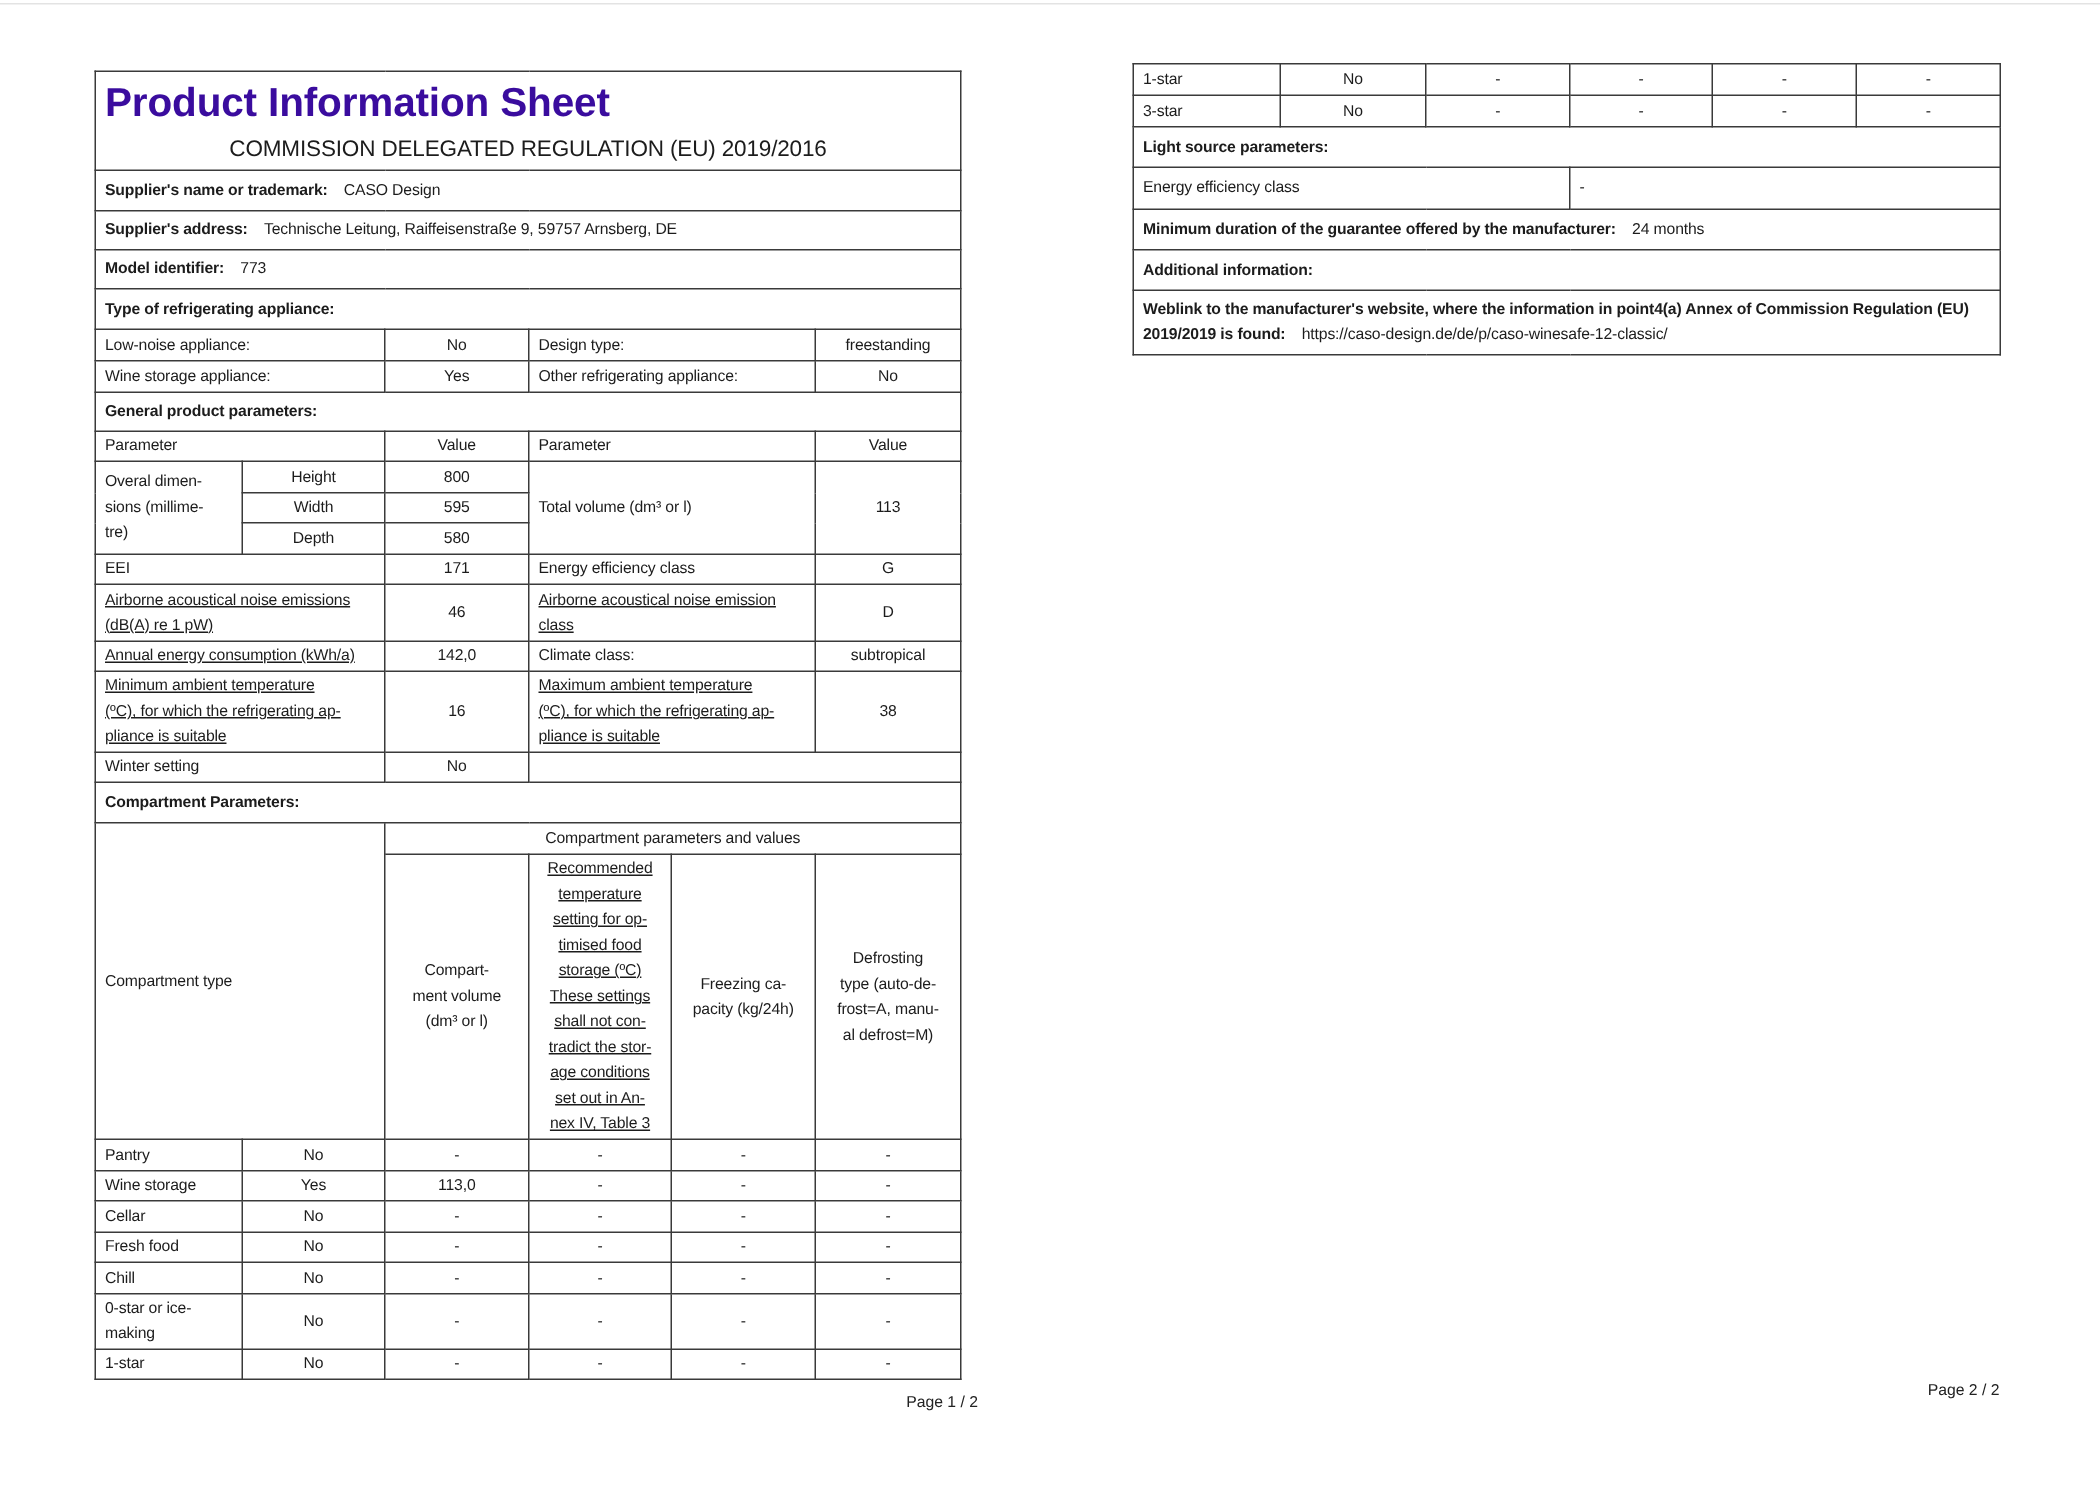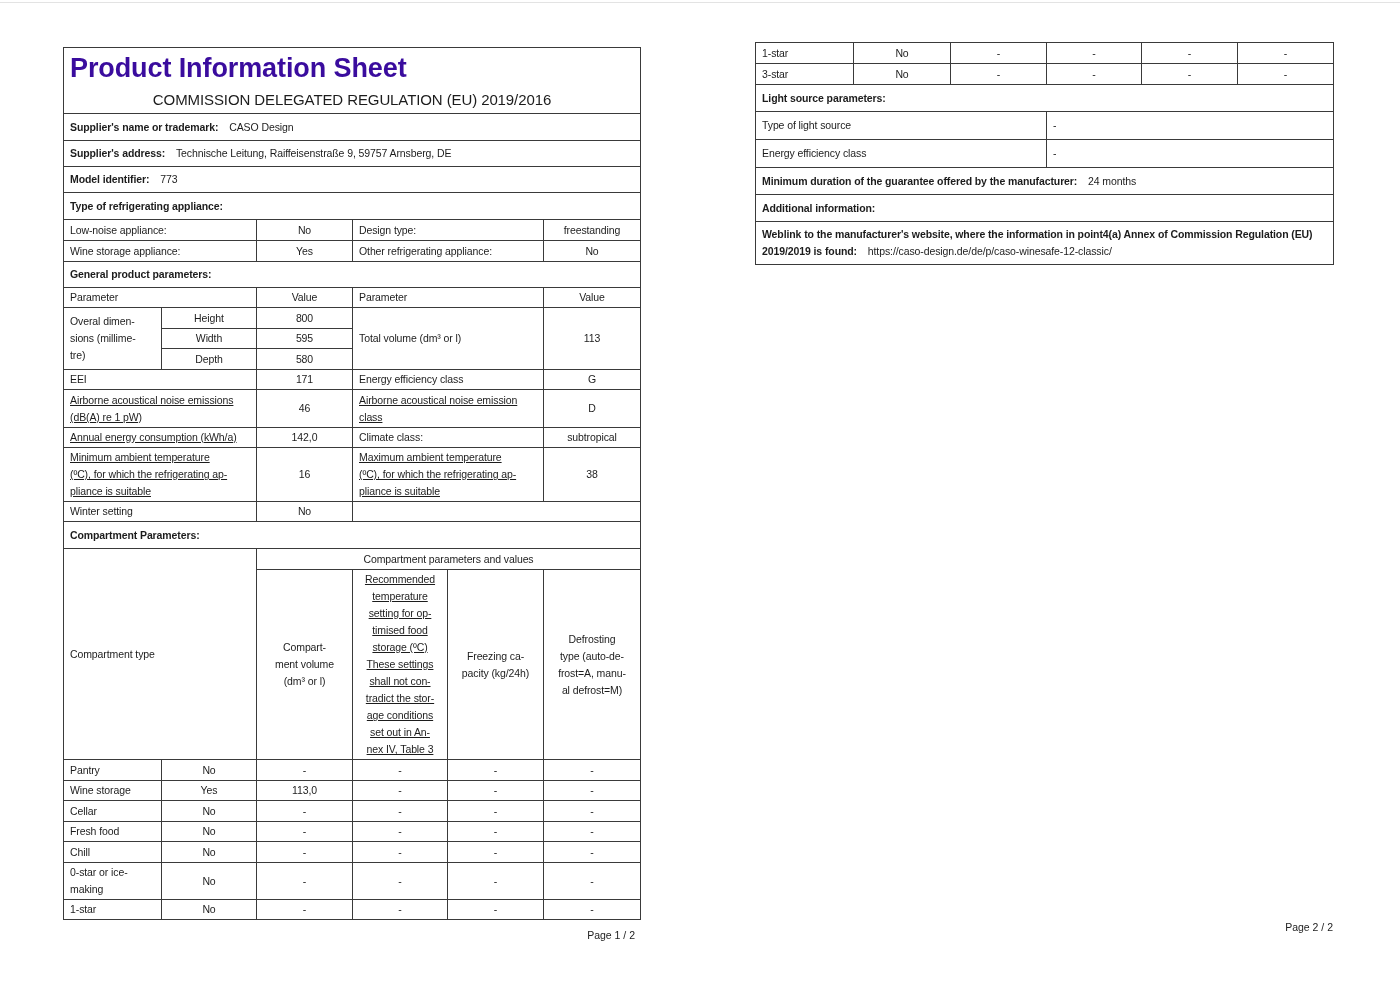--- a/index.html
+++ b/index.html
@@ -23,21 +23,21 @@
   .b{font-weight:bold;}
   .lab{text-align:left;}
   .ctr{text-align:center;padding:1px 2px;}
   .pre{white-space:pre-line;}
   .small{font-size:10.2px;text-decoration:underline;}
   .valgap{margin-left:8px;}
   .title-cell{padding:8px 8px 4px 8px;vertical-align:top;margin-top:16px;}
   .doc-title{font-size:27px;font-weight:bold;color:#3A0C9E;line-height:30px;font-family:"Liberation Sans",sans-serif;}
   .doc-sub{font-size:15px;margin-top:8px;text-align:center;}
   .pagefoot{position:absolute;font-size:10.5px;color:#222;text-align:right;}
-  .foot1{left:58px;top:929px;width:577px;}
+  .foot1{left:75px;top:929px;width:577px;}
   .foot2{left:755px;top:921px;width:578px;}
   .weblink-cell{line-height:17px;padding:4px 6px;}
 </style>
 </head>
 <body>
 
 <div class="topline"></div>
 
 <div class="page page1">
   <table class="sheet">
@@ -265,24 +265,20 @@
       <td class="ctr">No</td>
       <td class="ctr">-</td>
       <td class="ctr">-</td>
       <td class="ctr">-</td>
       <td class="ctr">-</td>
     </tr>
     <tr style="height:27px">
       <td colspan="6" class="lab b">Light source parameters:</td>
     </tr>
     <tr style="height:28px">
-      <td colspan="3" class="lab">Type of light source</td>
-      <td colspan="3" class="lab">-</td>
-    </tr>
-    <tr style="height:28px">
       <td colspan="3" class="lab">Energy efficiency class</td>
       <td colspan="3" class="lab">-</td>
     </tr>
     <tr style="height:27px">
       <td colspan="6" class="lab">
         <span class="b">Minimum duration of the guarantee offered by the manufacturer:</span>
         <span class="valgap">24 months</span>
       </td>
     </tr>
     <tr style="height:27px">

